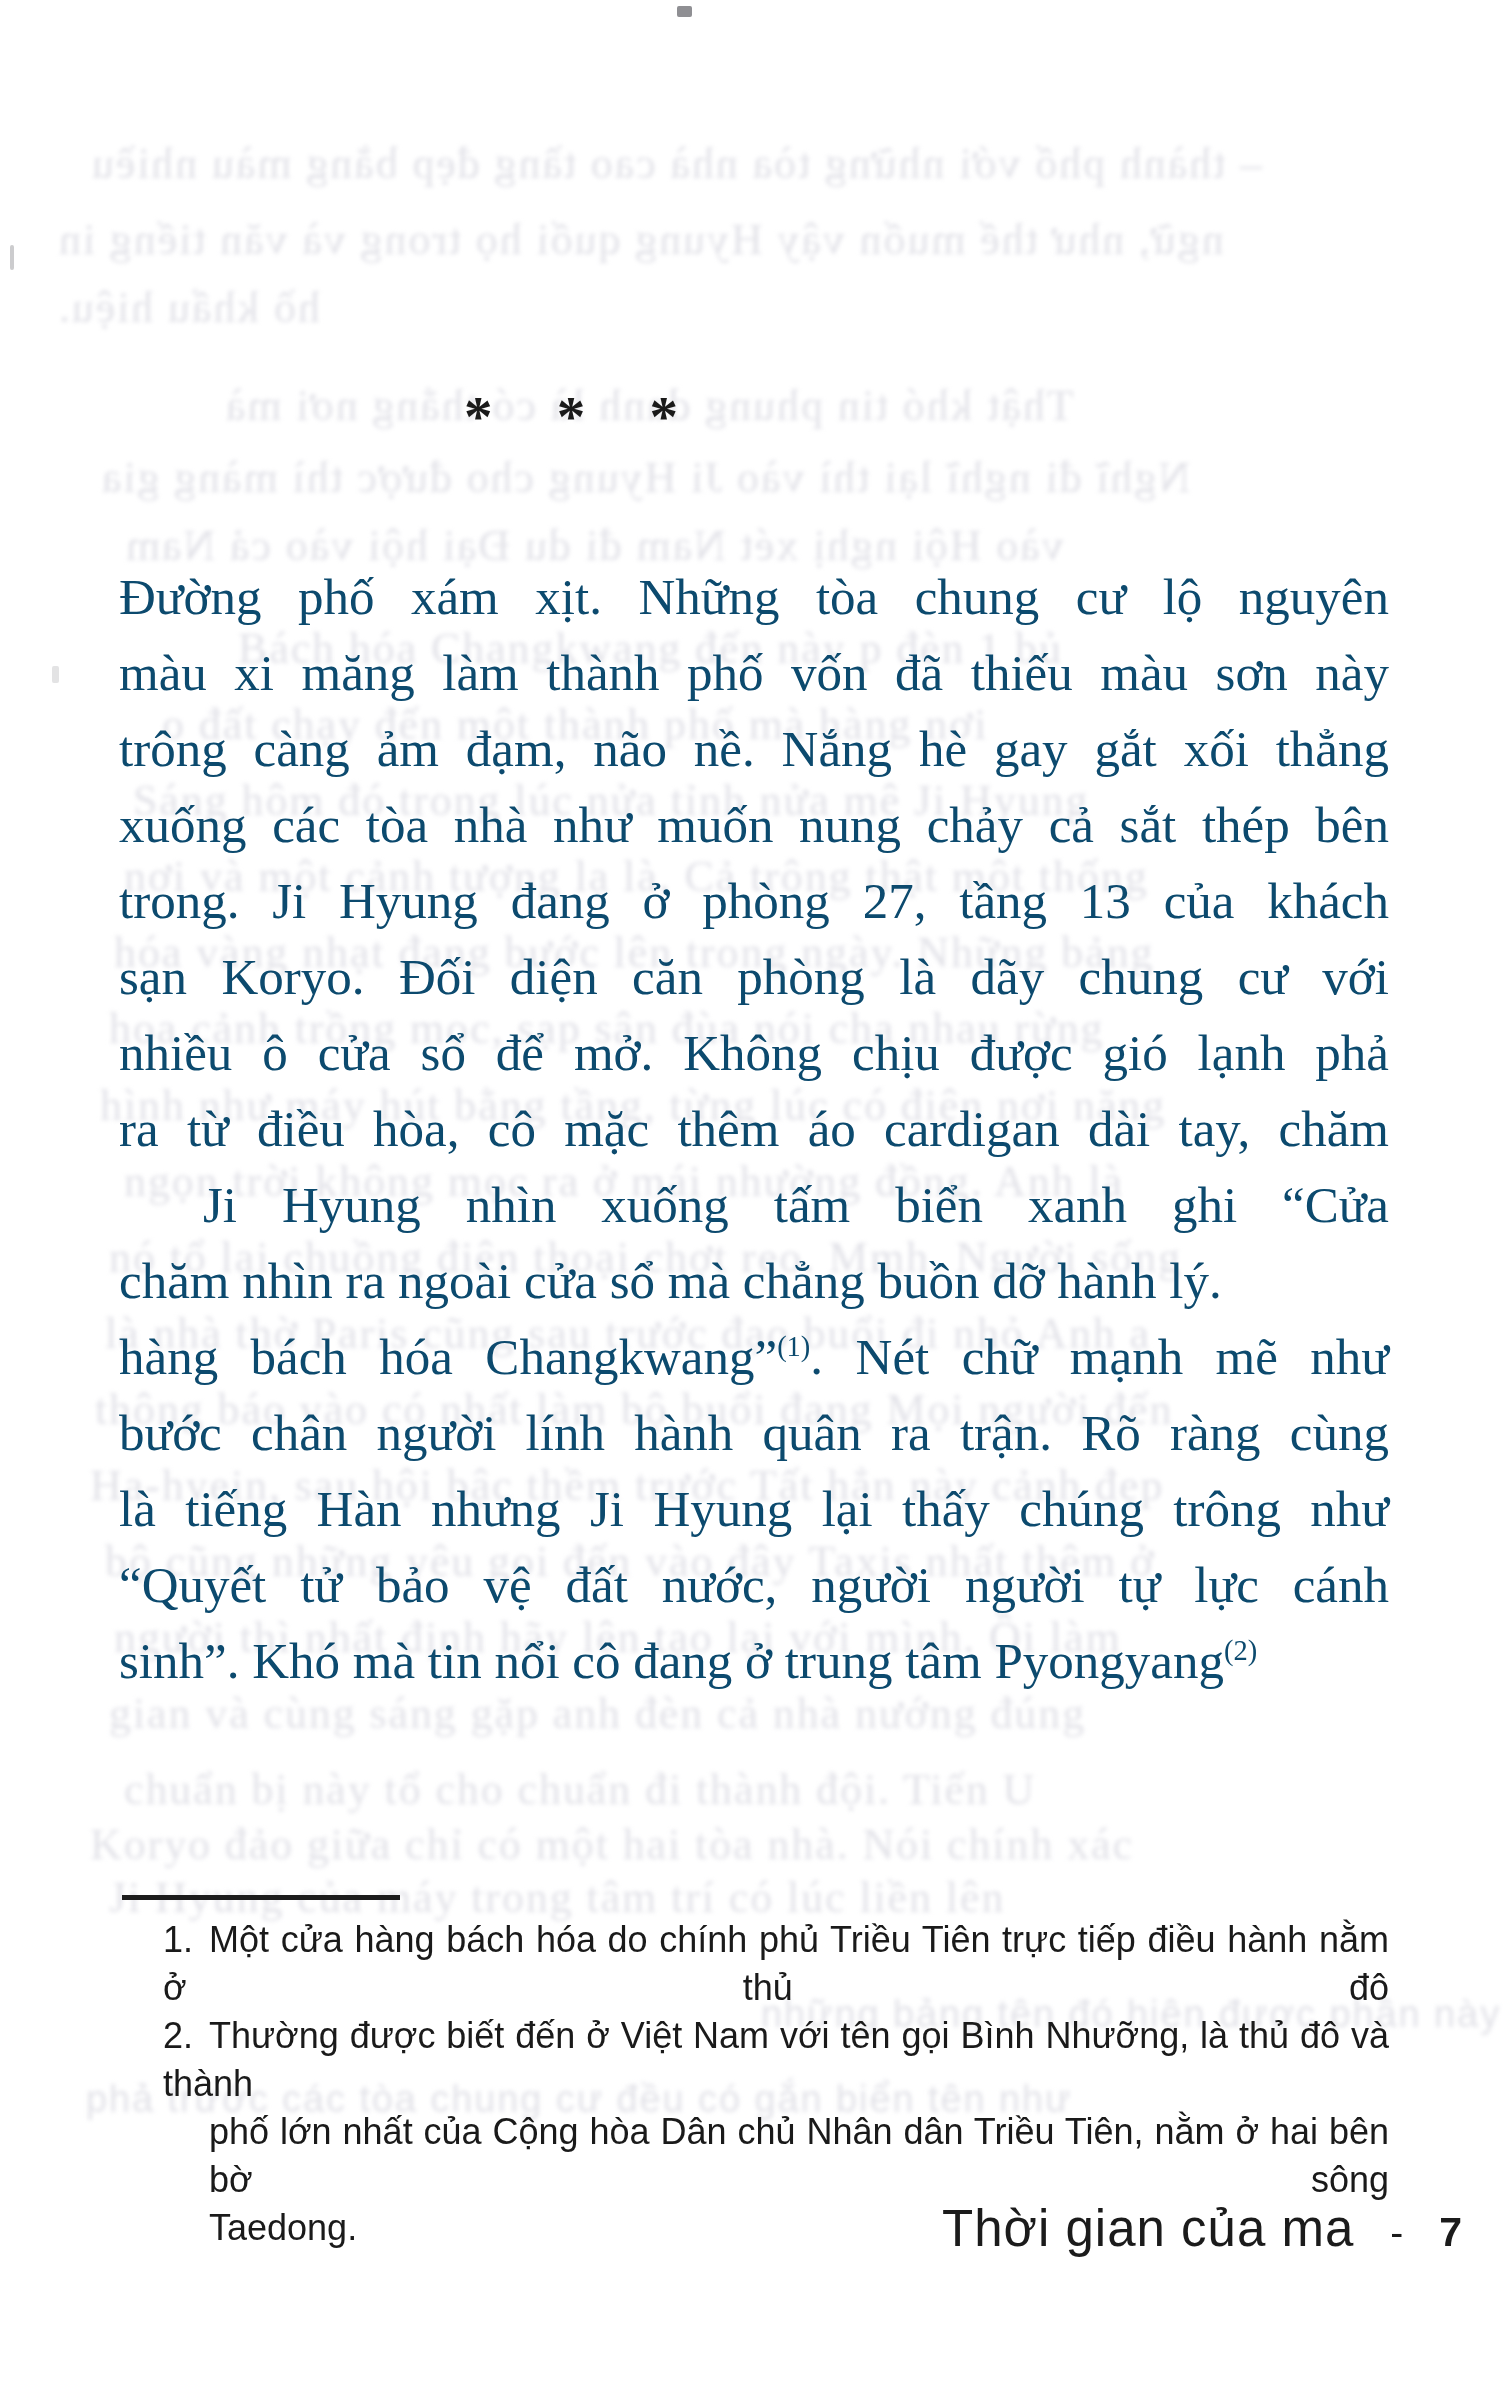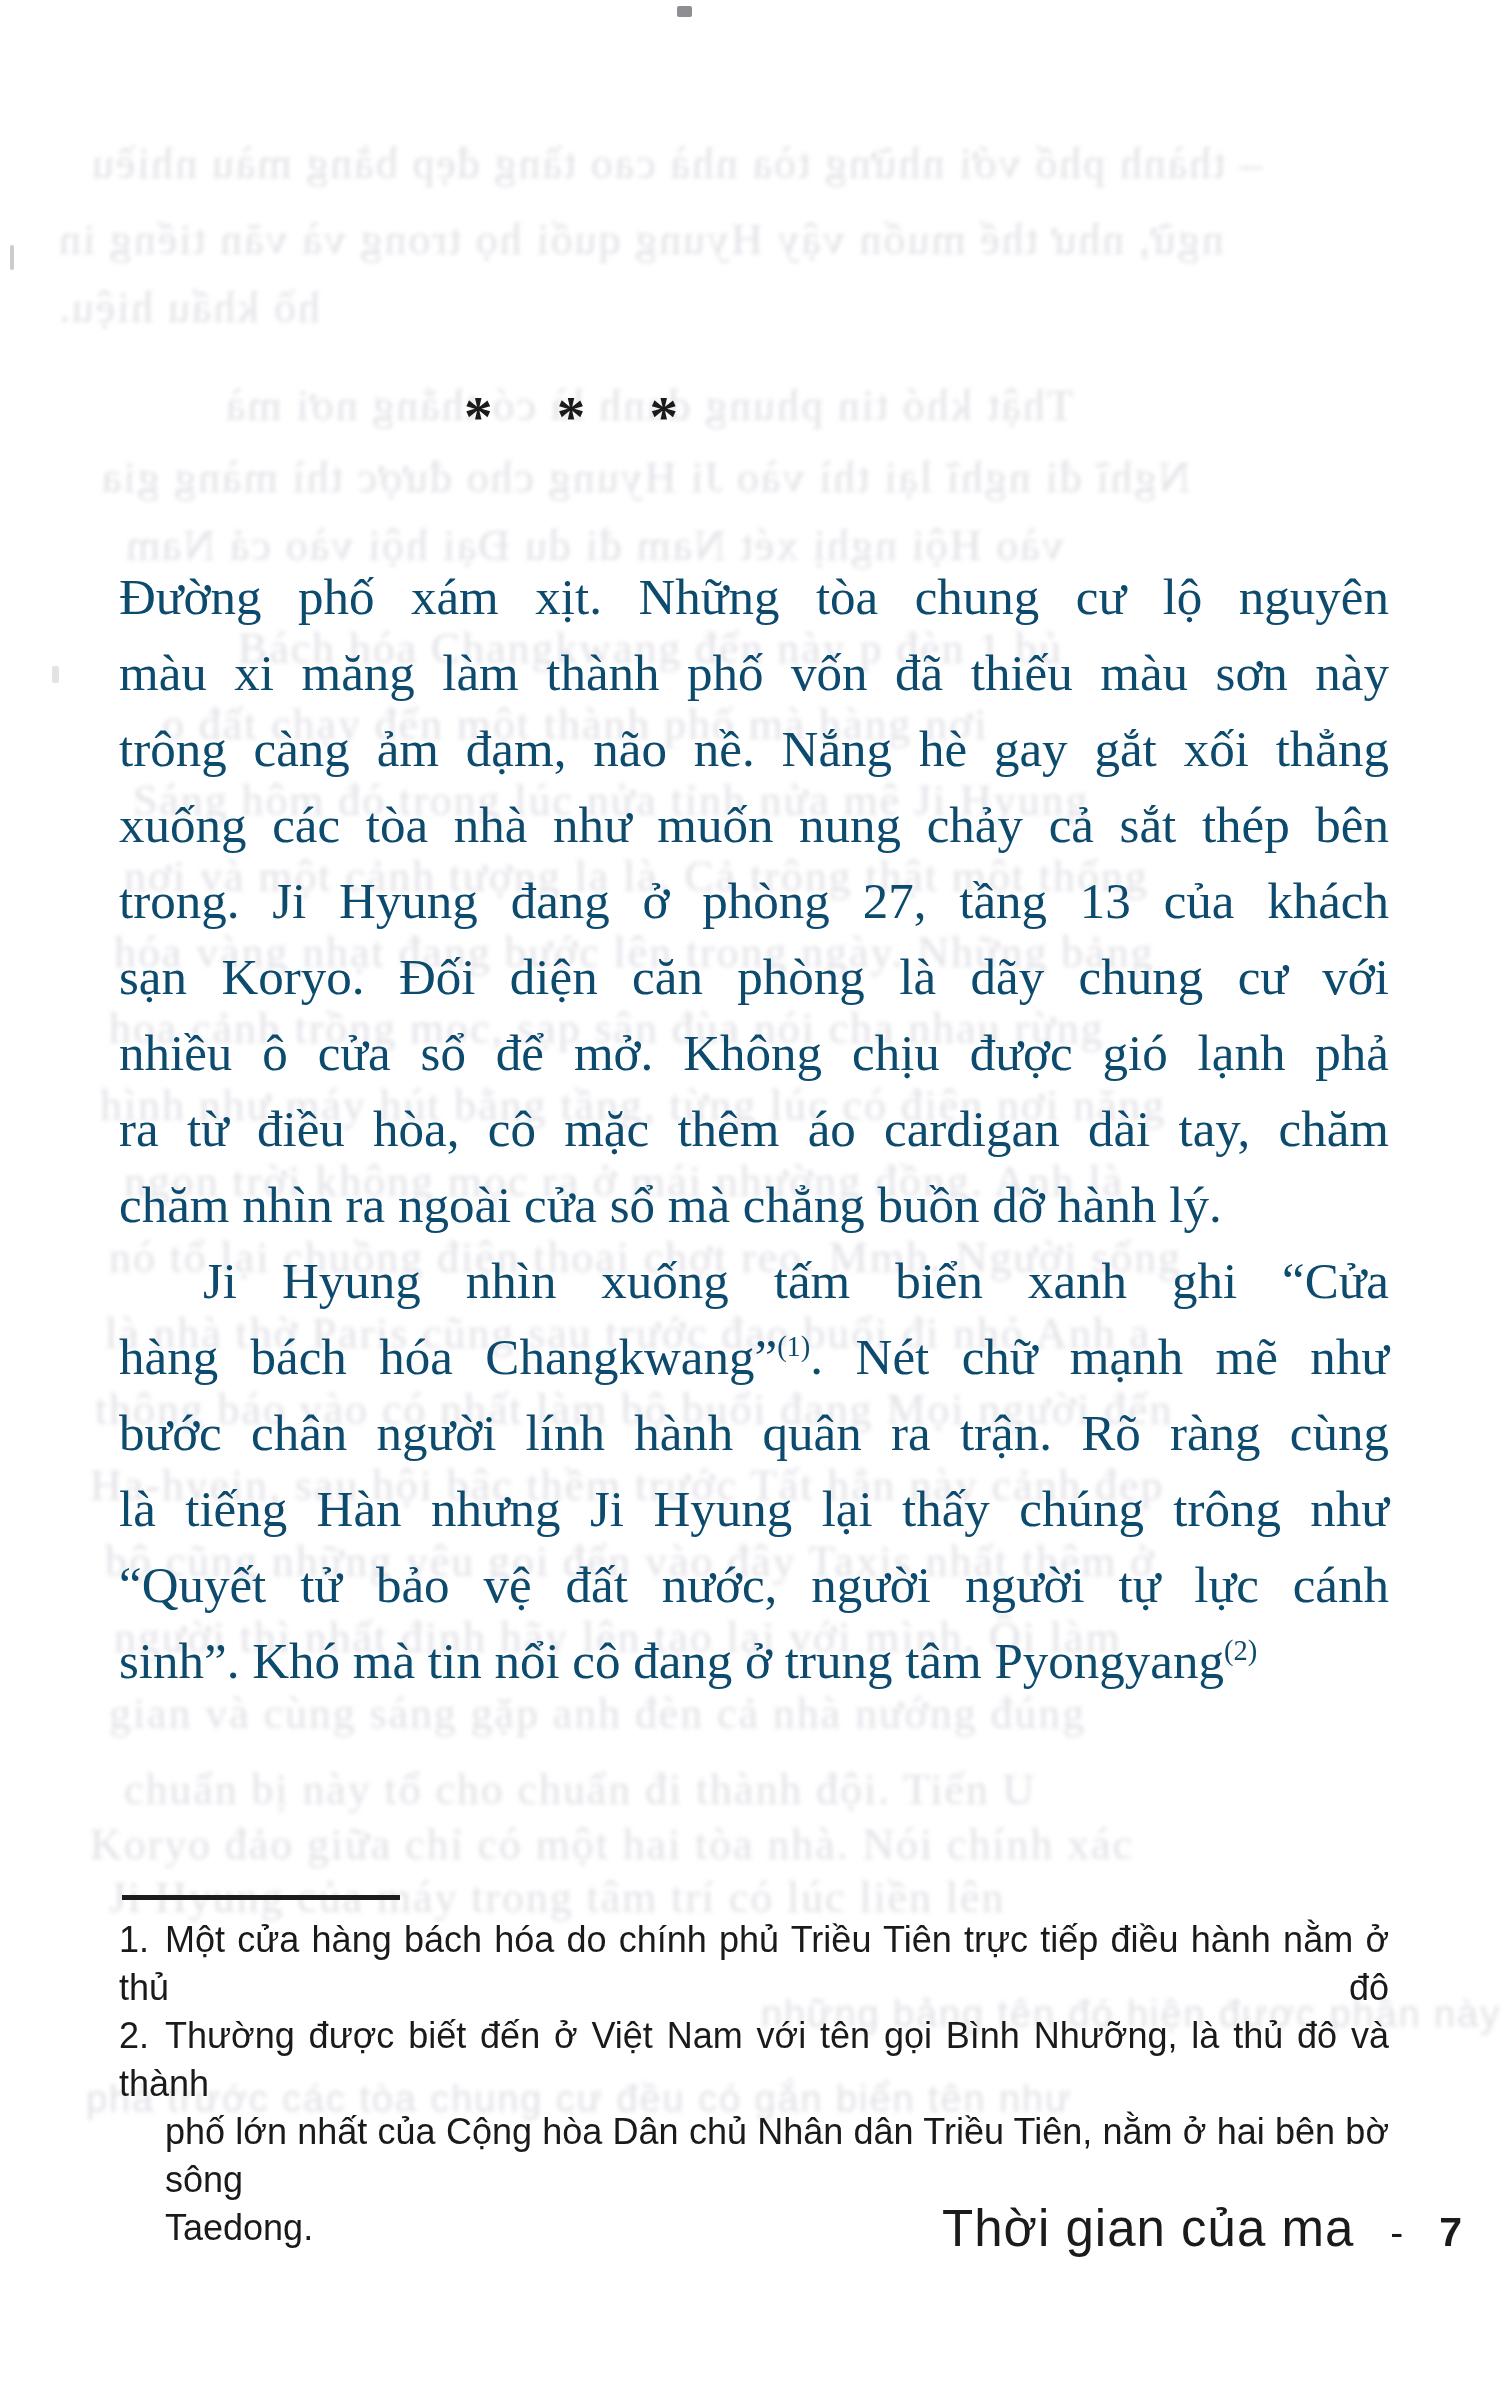--- a/index.html
+++ b/index.html
@@ -45,21 +45,21 @@
   
   .fn-rule{
     position:absolute;top:1895px;left:122px;
     width:278px;height:0;border-top:5.7px solid #1c1c1c;
   }
   .fn-block{
     position:absolute;top:1916px;left:119px;width:1270px;
     font-family:"Liberation Sans","DejaVu Sans",sans-serif;
     color:#1a1a1a;
   }
-  .fnl{font-size:36px;line-height:48px;}
+  .fnl{font-size:36px;line-height:48px;margin-left:44px;}
   .fnl.just{text-align:justify;text-align-last:justify;}
   .fnl.cont{padding-left:46px;}
   .fn-num{display:inline-block;width:46px;}
   
   .footer{
     position:absolute;top:2199px;left:942px;
     display:flex;align-items:baseline;gap:36px;
     font-family:"Liberation Sans","DejaVu Sans",sans-serif;
     color:#1b1b1b;
   }
@@ -112,23 +112,23 @@
 
   <div class="body-block">
     <div class="bl just">Đường phố xám xịt. Những tòa chung cư lộ nguyên</div>
     <div class="bl just">màu xi măng làm thành phố vốn đã thiếu màu sơn này</div>
     <div class="bl just">trông càng ảm đạm, não nề. Nắng hè gay gắt xối thẳng</div>
     <div class="bl just">xuống các tòa nhà như muốn nung chảy cả sắt thép bên</div>
     <div class="bl just">trong. Ji Hyung đang ở phòng 27, tầng 13 của khách</div>
     <div class="bl just">sạn Koryo. Đối diện căn phòng là dãy chung cư với</div>
     <div class="bl just">nhiều ô cửa sổ để mở. Không chịu được gió lạnh phả</div>
     <div class="bl just">ra từ điều hòa, cô mặc thêm áo cardigan dài tay, chăm</div>
+    <div class="bl just indent">Ji Hyung nhìn xuống tấm biển xanh ghi “Cửa</div>
+
     <div class="bl">chăm nhìn ra ngoài cửa sổ mà chẳng buồn dỡ hành lý.</div>
-
-    <div class="bl just indent">Ji Hyung nhìn xuống tấm biển xanh ghi “Cửa</div>
     <div class="bl just"><span>hàng bách hóa Changkwang”</span><sup>(1)</sup><span>. Nét chữ mạnh mẽ như</span></div>
     <div class="bl just">bước chân người lính hành quân ra trận. Rõ ràng cùng</div>
     <div class="bl just">là tiếng Hàn nhưng Ji Hyung lại thấy chúng trông như</div>
     <div class="bl just">“Quyết tử bảo vệ đất nước, người người tự lực cánh</div>
     <div class="bl"><span>sinh”. Khó mà tin nổi cô đang ở trung tâm Pyongyang</span><sup>(2)</sup></div>
   </div>
 
   <div class="fn-rule"></div>
 
   <div class="fn-block">

